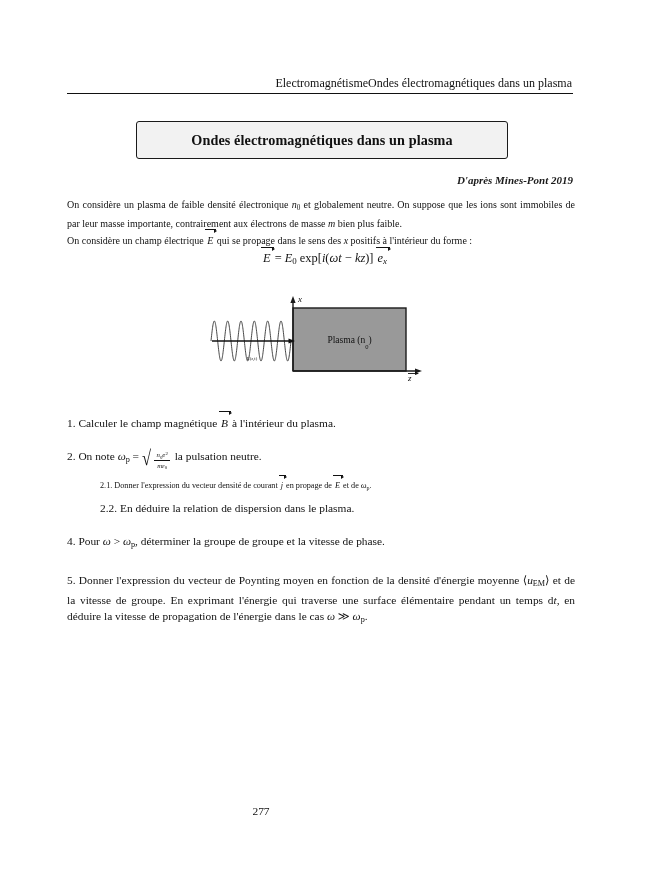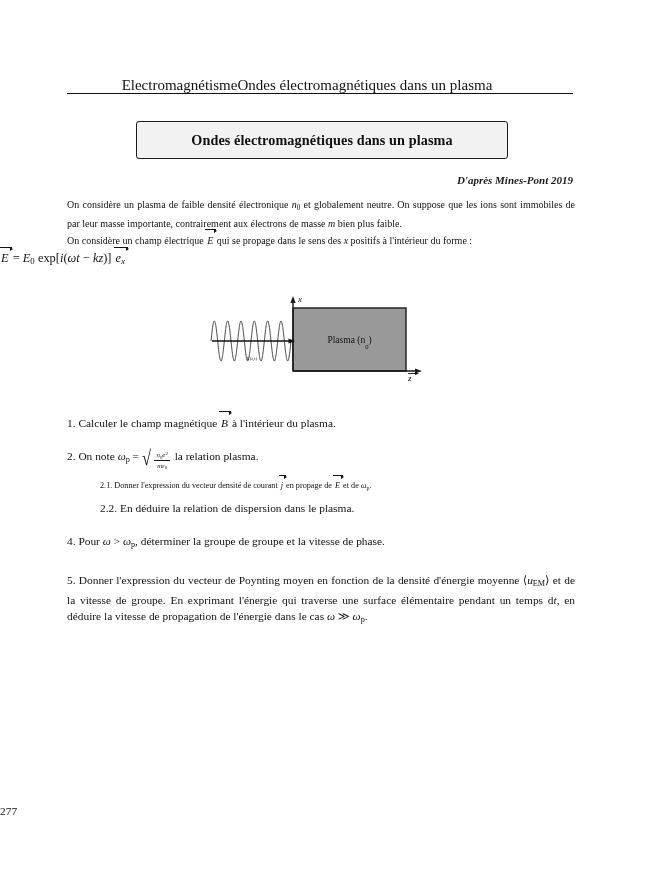--- a/index.html
+++ b/index.html
@@ -20,27 +20,27 @@
     position: absolute;
     left: 0; top: 0;
     width: 650px;
     height: 892px;
     background: #ffffff;
   }
 
   
   .header {
     position: absolute;
-    left: 54px;
+    left: 66px;
     top: 76px;
     width: 506px;
     display: flex;
-    justify-content: center;
+    justify-content: flex-end;
     align-items: baseline;
-    font-size: 15px;
+    font-size: 12px;
     line-height: 1.25;
   }
   .header-rule {
     position: absolute;
     left: 67px;
     top: 93px;
     width: 506px;
     height: 1px;
     background: #111111;
   }
@@ -88,21 +88,21 @@
     text-align: justify;
   }
   .intro p { margin: 0; }
 
   
   .equation {
     position: absolute;
     left: 0;
     top: 251px;
     width: 650px;
-    text-align: left;
+    text-align: center;
     font-size: 12.4px;
   }
 
   
   .figure {
     position: absolute;
     left: 205px;
     top: 292px;
     width: 230px;
     height: 95px;
@@ -128,21 +128,21 @@
   }
   .q.sub2 { margin-top: 4px; margin-left: 33px; }
   .q5 { margin-top: 18px; }
 
   
   .page-number {
     position: absolute;
     left: 0;
     top: 805px;
     width: 522px;
-    text-align: left;
+    text-align: center;
     font-size: 11.4px;
   }
 
   
   .vec {
     position: relative;
     display: inline-block;
     font-style: italic;
     padding: 0 1px;
   }
@@ -255,21 +255,21 @@
   <div class="questions">
 
     <p class="q"><span>1. Calculer le champ magnétique </span><span class="vec">B</span><span> à l'intérieur du plasma.</span></p>
 
     <p class="q spaced"><span>2. On note </span><i class="m">ω</i><span class="sub">p</span><span> = </span><span class="sqrt-wrap">
           <span class="radical">√</span>
           <span class="frac">
             <span class="num"><i class="m">n</i><span class="sub">0</span><i class="m">e</i><span class="sup">2</span></span>
             <span class="den"><i class="m">m</i><i class="m">ε</i><span class="sub">0</span></span>
           </span>
-        </span><span> la relation plasma.</span></p>
+        </span><span> la pulsation neutre.</span></p>
 
     <p class="q sub"><span>2.1. Donner l'expression du vecteur densité de courant </span><span class="vec">j</span><span> en propage de </span><span class="vec">E</span><span> et de </span><i class="m">ω</i><span class="sub">p</span><span>.</span></p>
 
     <p class="q sub2">2.2. En déduire la relation de dispersion dans le plasma.</p>
 
 
     <p class="q spaced"><span>4. Pour </span><i class="m">ω</i><span> &gt; </span><i class="m">ω</i><span class="sub">p</span><span>, déterminer la groupe de groupe et la vitesse de phase.</span></p>
 
     <p class="q q5"><span>5. Donner l'expression du vecteur de Poynting moyen en fonction de la densité d'énergie moyenne </span><span>⟨</span><i class="m">u</i><span class="sub">EM</span><span>⟩</span><span> et de la vitesse de groupe. En exprimant l'énergie qui traverse une surface élémentaire pendant un temps d</span><i class="m">t</i><span>, en déduire la vitesse de propagation de l'énergie dans le cas </span><i class="m">ω</i><span> ≫ </span><i class="m">ω</i><span class="sub">p</span><span>.</span></p>
 

